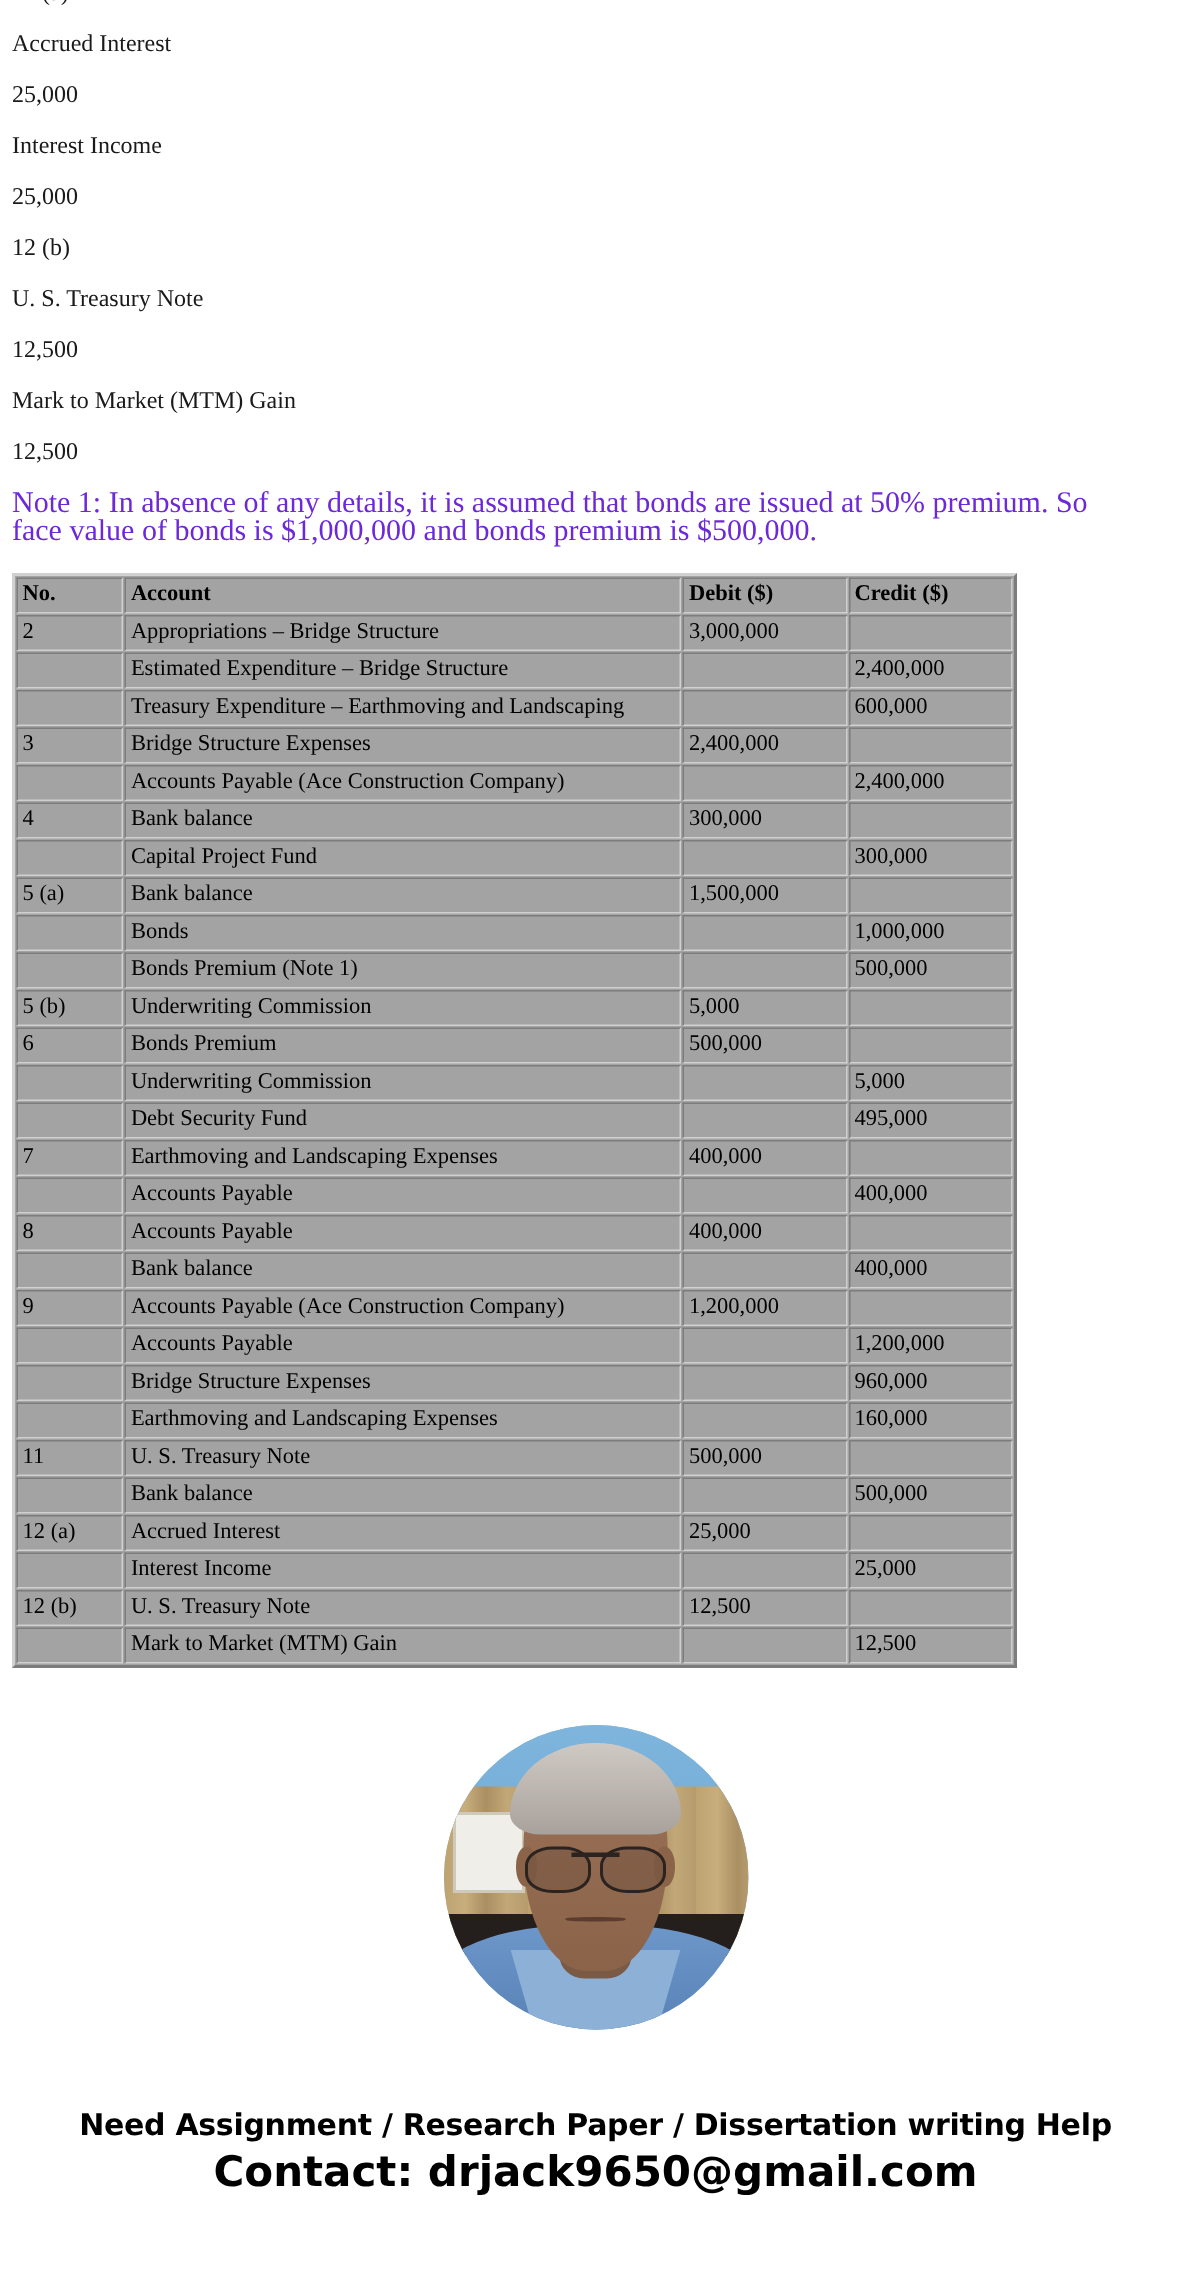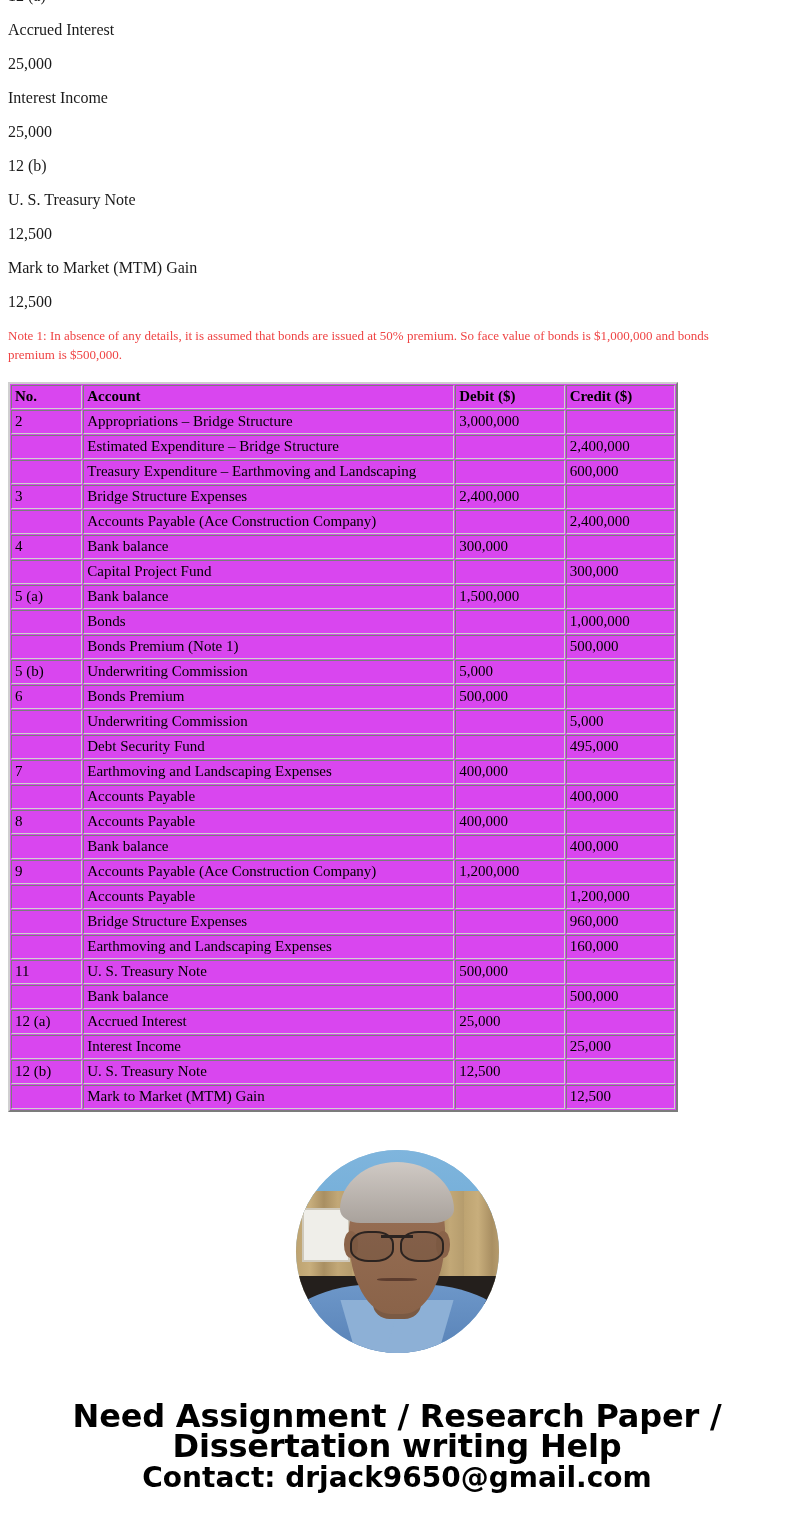--- a/index.html
+++ b/index.html
@@ -29,36 +29,36 @@
     margin-top: -14px;   
   }
   .para {
     font-size: 16px;
     line-height: 19px;
     margin: 0 0 15px 0;
     color: #1a1a1a;
     white-space: pre-wrap;
   }
   .note-para {
-    font-size: 13px;
+    font-size: 20px;
     line-height: 19px;
     margin: 0 0 18px 0;
-    color: #ef4444;
+    color: #6d28d9;
     max-width: 728px;
   }
 
   
   .journal-wrap {
     padding: 0 8px;
   }
   table.journal {
     border-collapse: separate;
     border-spacing: 1px;
     border: 2px outset #d0d0d0;
-    background: #d946ef;
+    background: #a3a3a3;
     width: 670px;
     table-layout: fixed;
     font-size: 15px;
   }
   table.journal td,
   table.journal th {
     border: 1px inset #d0d0d0;
     padding: 1px 3px 2px 3px;
     font-size: 15px;
     line-height: 19px;
@@ -222,21 +222,21 @@
   
   .promo {
     margin-top: 48px;
     text-align: center;
     font-family: "DejaVu Sans", "Liberation Sans", sans-serif;
     font-weight: bold;
     color: #000000;
     padding: 0 16px;
   }
   .promo-line1 {
-    font-size: 32px;
+    font-size: 20px;
     line-height: 30px;
     letter-spacing: -0.2px;
   }
   .promo-line2 {
     font-size: 28px;
     line-height: 30px;
     margin-top: 2px;
   }
 </style>
 </head>

